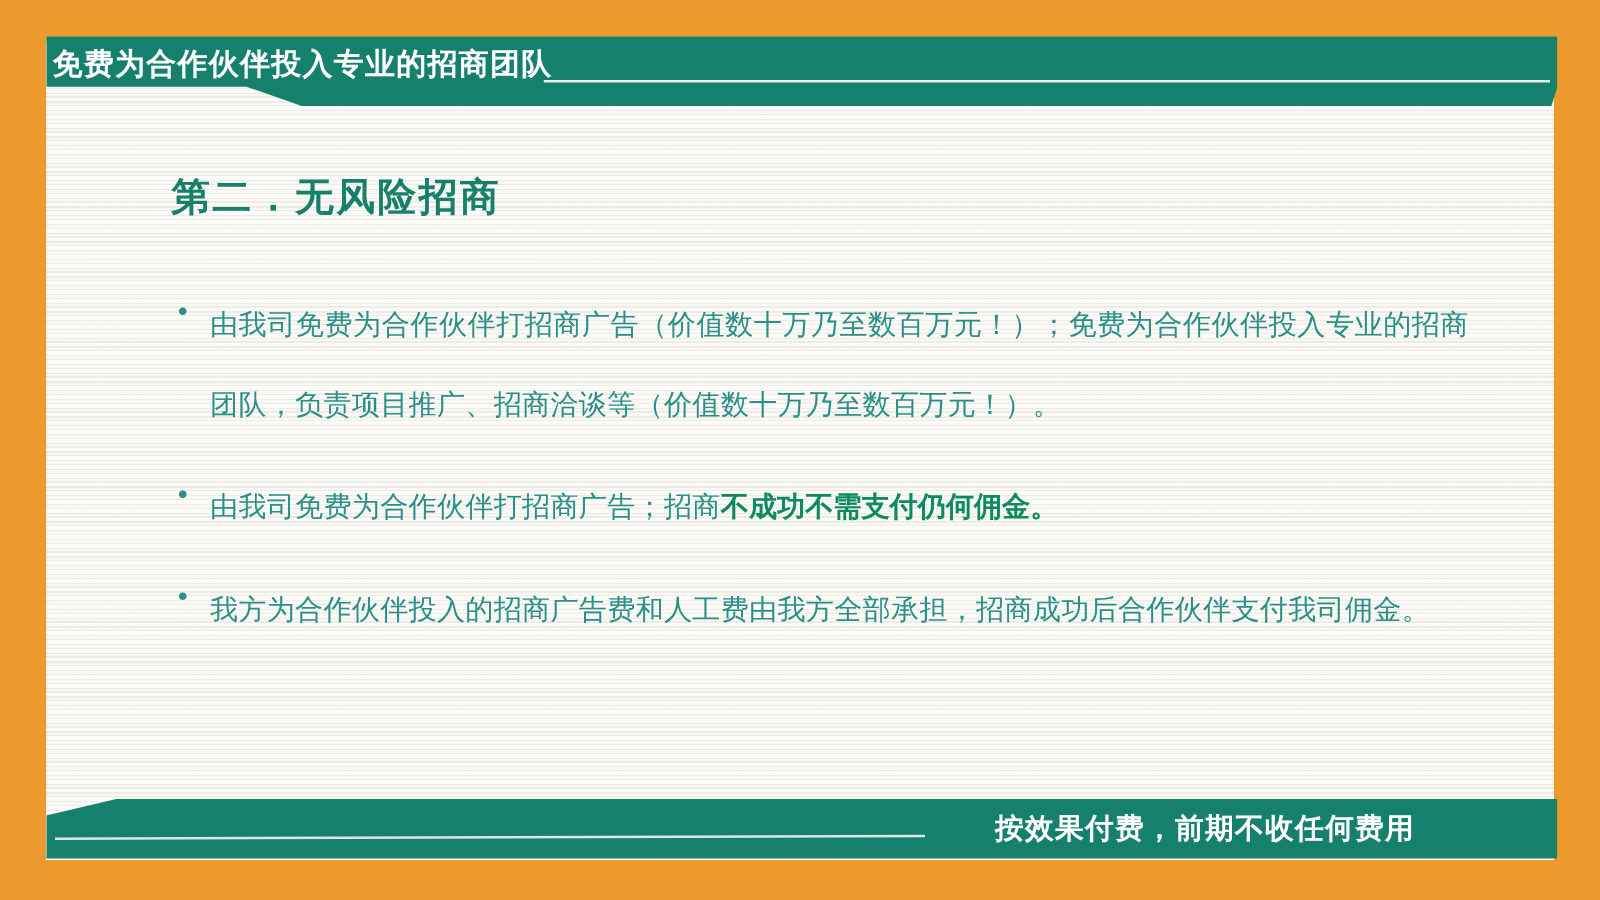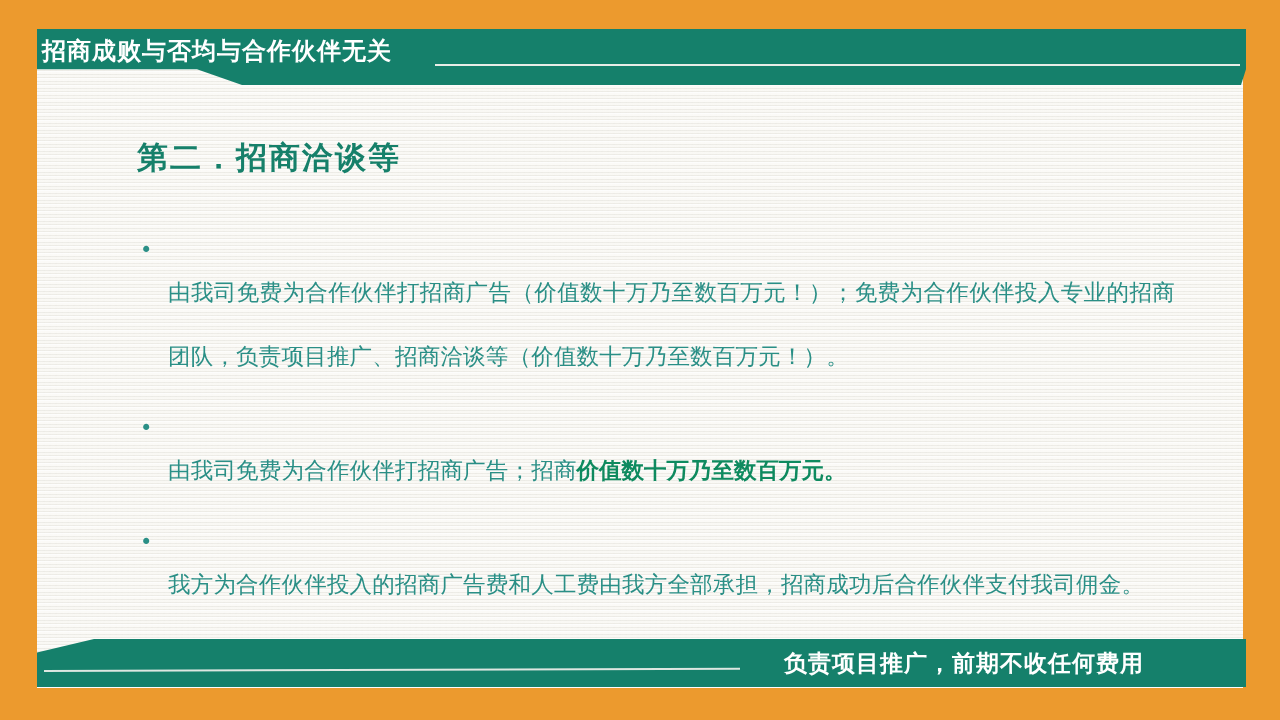--- a/index.html
+++ b/index.html
@@ -137,21 +137,20 @@
   }
   .bullet-text {
     flex: 1 1 auto;
     color: #2a8f86;
     font-family: "DejaVu Serif", "Liberation Serif", serif;
     font-size: 22.5px;
     line-height: 64px;
     letter-spacing: 0.2px;
     text-align: justify;
     text-justify: inter-character;
-    margin-top: 32px;
   }
   .bullet-text .emph {
     color: #0e8a5f;
     font-family: "DejaVu Sans", "Liberation Sans", sans-serif;
     font-weight: bold;
     font-size: 22.5px;
     letter-spacing: 0;
   }
 
   
@@ -199,36 +198,36 @@
 </style>
 </head>
 <body>
 
 <div id="slide">
 
   <div id="paper"></div>
 
   <div id="header-band"></div>
   <div id="header-hairline"></div>
-  <div id="header-title">招商成败与否均与合作伙伴无关</div>
-
-  <div id="main-title">第二．招商洽谈等</div>
+  <div id="header-title">免费为合作伙伴投入专业的招商团队</div>
+
+  <div id="main-title">第二．无风险招商</div>
 
   <div id="bullets">
       <div class="bullet-row">
         <span class="bullet-mark">•</span>
         <span class="bullet-text"><span>由我司免费为合作伙伴打招商广告（价值数十万乃至数百万元！）；免费为合作伙伴投入专业的招商团队，负责项目推广、招商洽谈等（价值数十万乃至数百万元！）。</span></span>
       </div>
       <div class="bullet-row">
         <span class="bullet-mark">•</span>
-        <span class="bullet-text"><span>由我司免费为合作伙伴打招商广告；招商</span><span class="emph">价值数十万乃至数百万元。</span></span>
+        <span class="bullet-text"><span>由我司免费为合作伙伴打招商广告；招商</span><span class="emph">不成功不需支付仍何佣金。</span></span>
       </div>
       <div class="bullet-row">
         <span class="bullet-mark">•</span>
         <span class="bullet-text"><span>我方为合作伙伴投入的招商广告费和人工费由我方全部承担，招商成功后合作伙伴支付我司佣金。</span></span>
       </div>
     </div>
 
   <div id="footer-band"></div>
   <div id="footer-hairline"></div>
-  <div id="footer-text">负责项目推广，前期不收任何费用</div>
+  <div id="footer-text">按效果付费，前期不收任何费用</div>
 
 </div>
 
 </body></html>

